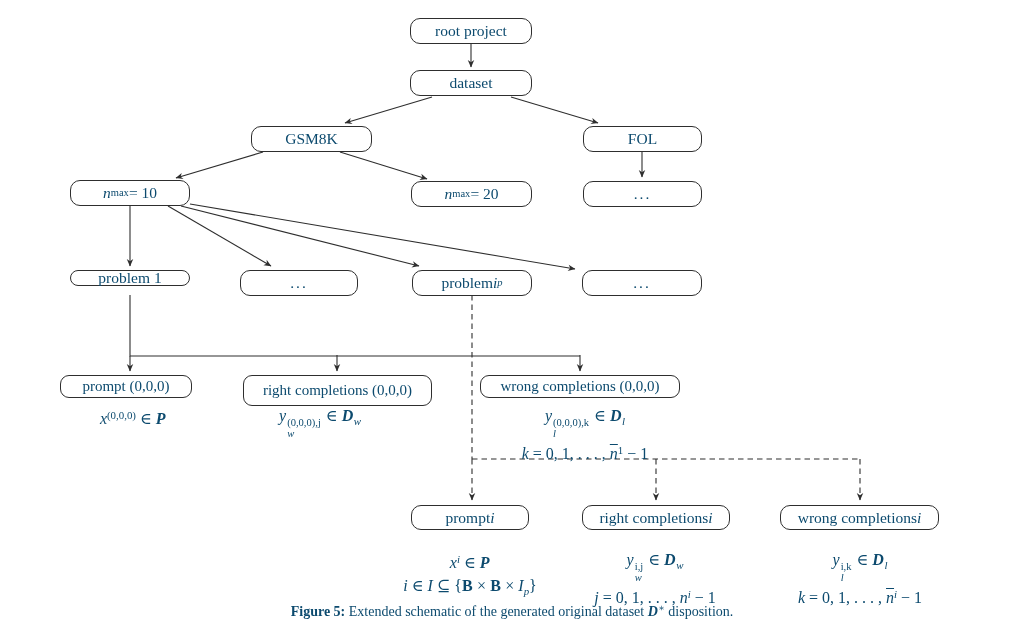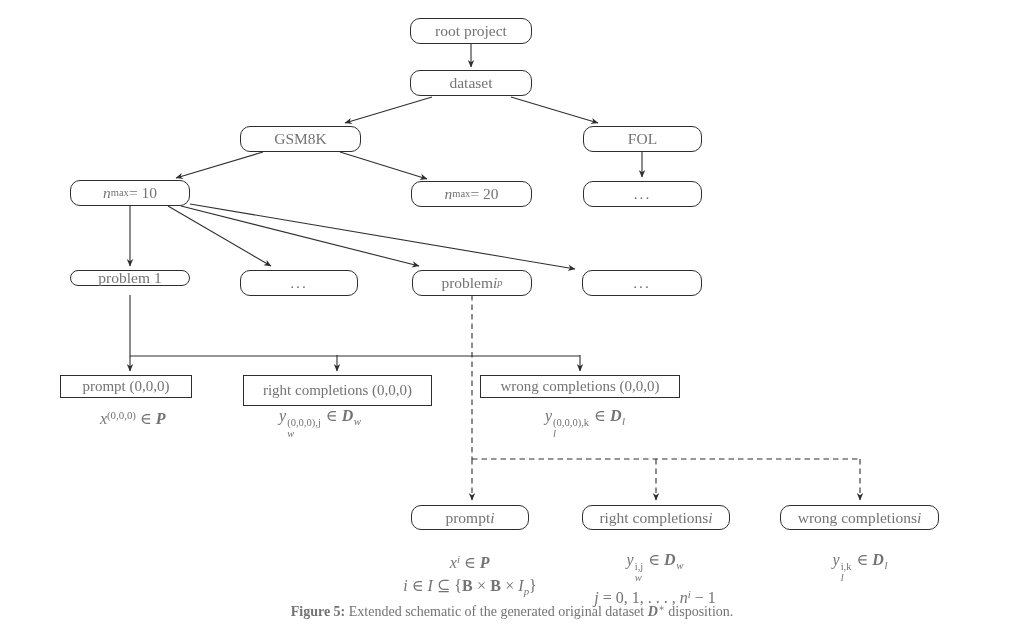--- a/index.html
+++ b/index.html
@@ -1,24 +1,24 @@
 <!DOCTYPE html>
 <html><head>
 <meta charset="utf-8">
 <style>
   html,body{margin:0;padding:0;background:#ffffff;}
   .page{position:relative;width:1024px;height:635px;background:#ffffff;overflow:hidden;
-        font-family:"Liberation Serif","DejaVu Serif",serif;color:#737373;}
+        font-family:"Liberation Serif","DejaVu Serif",serif;color:#0c4a6e;}
   svg.edges{position:absolute;left:0;top:0;width:1024px;height:635px;}
   svg.edges line, svg.edges polyline{stroke:#2e2e2e;stroke-width:1.1;fill:none;}
   svg.edges g.dashed line{stroke-dasharray:5.5 4;}
   .node{position:absolute;box-sizing:border-box;border:1.3px solid #2e2e2e;border-radius:10px;
         background:#ffffff;display:flex;align-items:center;justify-content:center;
         font-size:15.5px;white-space:nowrap;line-height:1;}
-  .node.small{font-size:15px;border-radius:0;}
+  .node.small{font-size:15px;border-radius:9px;}
   .node.dots-node{letter-spacing:2px;}
   .math{position:absolute;text-align:center;font-size:16px;line-height:23px;white-space:nowrap;}
   .caption{position:absolute;left:0;top:602px;width:1024px;text-align:center;font-size:14px;}
   
   .sr{}
   .sb{font-weight:bold;}
   .si{font-style:italic;}
   .scal{font-style:italic;font-weight:600;letter-spacing:0.5px;}
   .sbb{font-weight:700;letter-spacing:0.5px;}
   .sio{font-style:italic;text-decoration:overline;}
@@ -66,21 +66,21 @@
       <line x1="860" y1="459" x2="860" y2="500" marker-end="url(#arr)"></line>
     </g>
   </svg>
 
   <div class="node" style="left:410px;top:18px;width:122px;height:26px">
       <span class="sr">root project</span>
     </div>
   <div class="node" style="left:410px;top:70px;width:122px;height:26px">
       <span class="sr">dataset</span>
     </div>
-  <div class="node" style="left:240px;top:126px;width:121px;height:26px">
+  <div class="node" style="left:251px;top:126px;width:121px;height:26px">
       <span class="sr">GSM8K</span>
     </div>
   <div class="node" style="left:583px;top:126px;width:119px;height:26px">
       <span class="sr">FOL</span>
     </div>
   <div class="node" style="left:70px;top:180px;width:120px;height:26px">
       <span class="si">n</span>
       <span class="ssub">max</span>
       <span class="sr"> = 10</span>
     </div>
@@ -135,34 +135,36 @@
     <div><span class="si">y</span><span class="sstack">
           <span class="up">(0,0,0),j</span>
           <span class="dn">w</span>
         </span><span class="sr"> ∈ </span><span class="scal">D</span><span class="ssubi">w</span></div>
   </div>
   <div class="math" style="left:490px;top:404px;width:190px">
     <div><span class="si">y</span><span class="sstack">
           <span class="up">(0,0,0),k</span>
           <span class="dn">l</span>
         </span><span class="sr"> ∈ </span><span class="scal">D</span><span class="ssubi">l</span></div>
+    <div><span class="si">k</span><span class="sr"> = 0, 1, . . . , </span><span class="sio">n</span><span class="ssup">1</span><span class="sr"> − 1</span></div>
   </div>
   <div class="math" style="left:380px;top:548px;width:180px">
     <div><span class="si">x</span><span class="ssupi">i</span><span class="sr"> ∈ </span><span class="scal">P</span></div>
     <div><span class="si">i</span><span class="sr"> ∈ </span><span class="si">I</span><span class="sr"> ⊆ {</span><span class="sbb">B</span><span class="sr"> × </span><span class="sbb">B</span><span class="sr"> × </span><span class="si">I</span><span class="ssubi">p</span><span class="sr">}</span></div>
   </div>
   <div class="math" style="left:570px;top:548px;width:170px">
     <div><span class="si">y</span><span class="sstack">
           <span class="up">i,j</span>
           <span class="dn">w</span>
         </span><span class="sr"> ∈ </span><span class="scal">D</span><span class="ssubi">w</span></div>
     <div><span class="si">j</span><span class="sr"> = 0, 1, . . . , </span><span class="si">n</span><span class="ssupi">i</span><span class="sr"> − 1</span></div>
   </div>
   <div class="math" style="left:775px;top:548px;width:170px">
     <div><span class="si">y</span><span class="sstack">
           <span class="up">i,k</span>
           <span class="dn">l</span>
         </span><span class="sr"> ∈ </span><span class="scal">D</span><span class="ssubi">l</span></div>
+    <div><span class="si">k</span><span class="sr"> = 0, 1, . . . , </span><span class="sio">n</span><span class="ssupi">i</span><span class="sr"> − 1</span></div>
   </div>
 
   <div class="caption"><span class="sb">Figure 5:</span><span class="sr"> Extended schematic of the generated original dataset </span><span class="scal">D</span><span class="ssup">∗</span><span class="sr"> disposition.</span></div>
 
 </div>
 
 </body></html>

